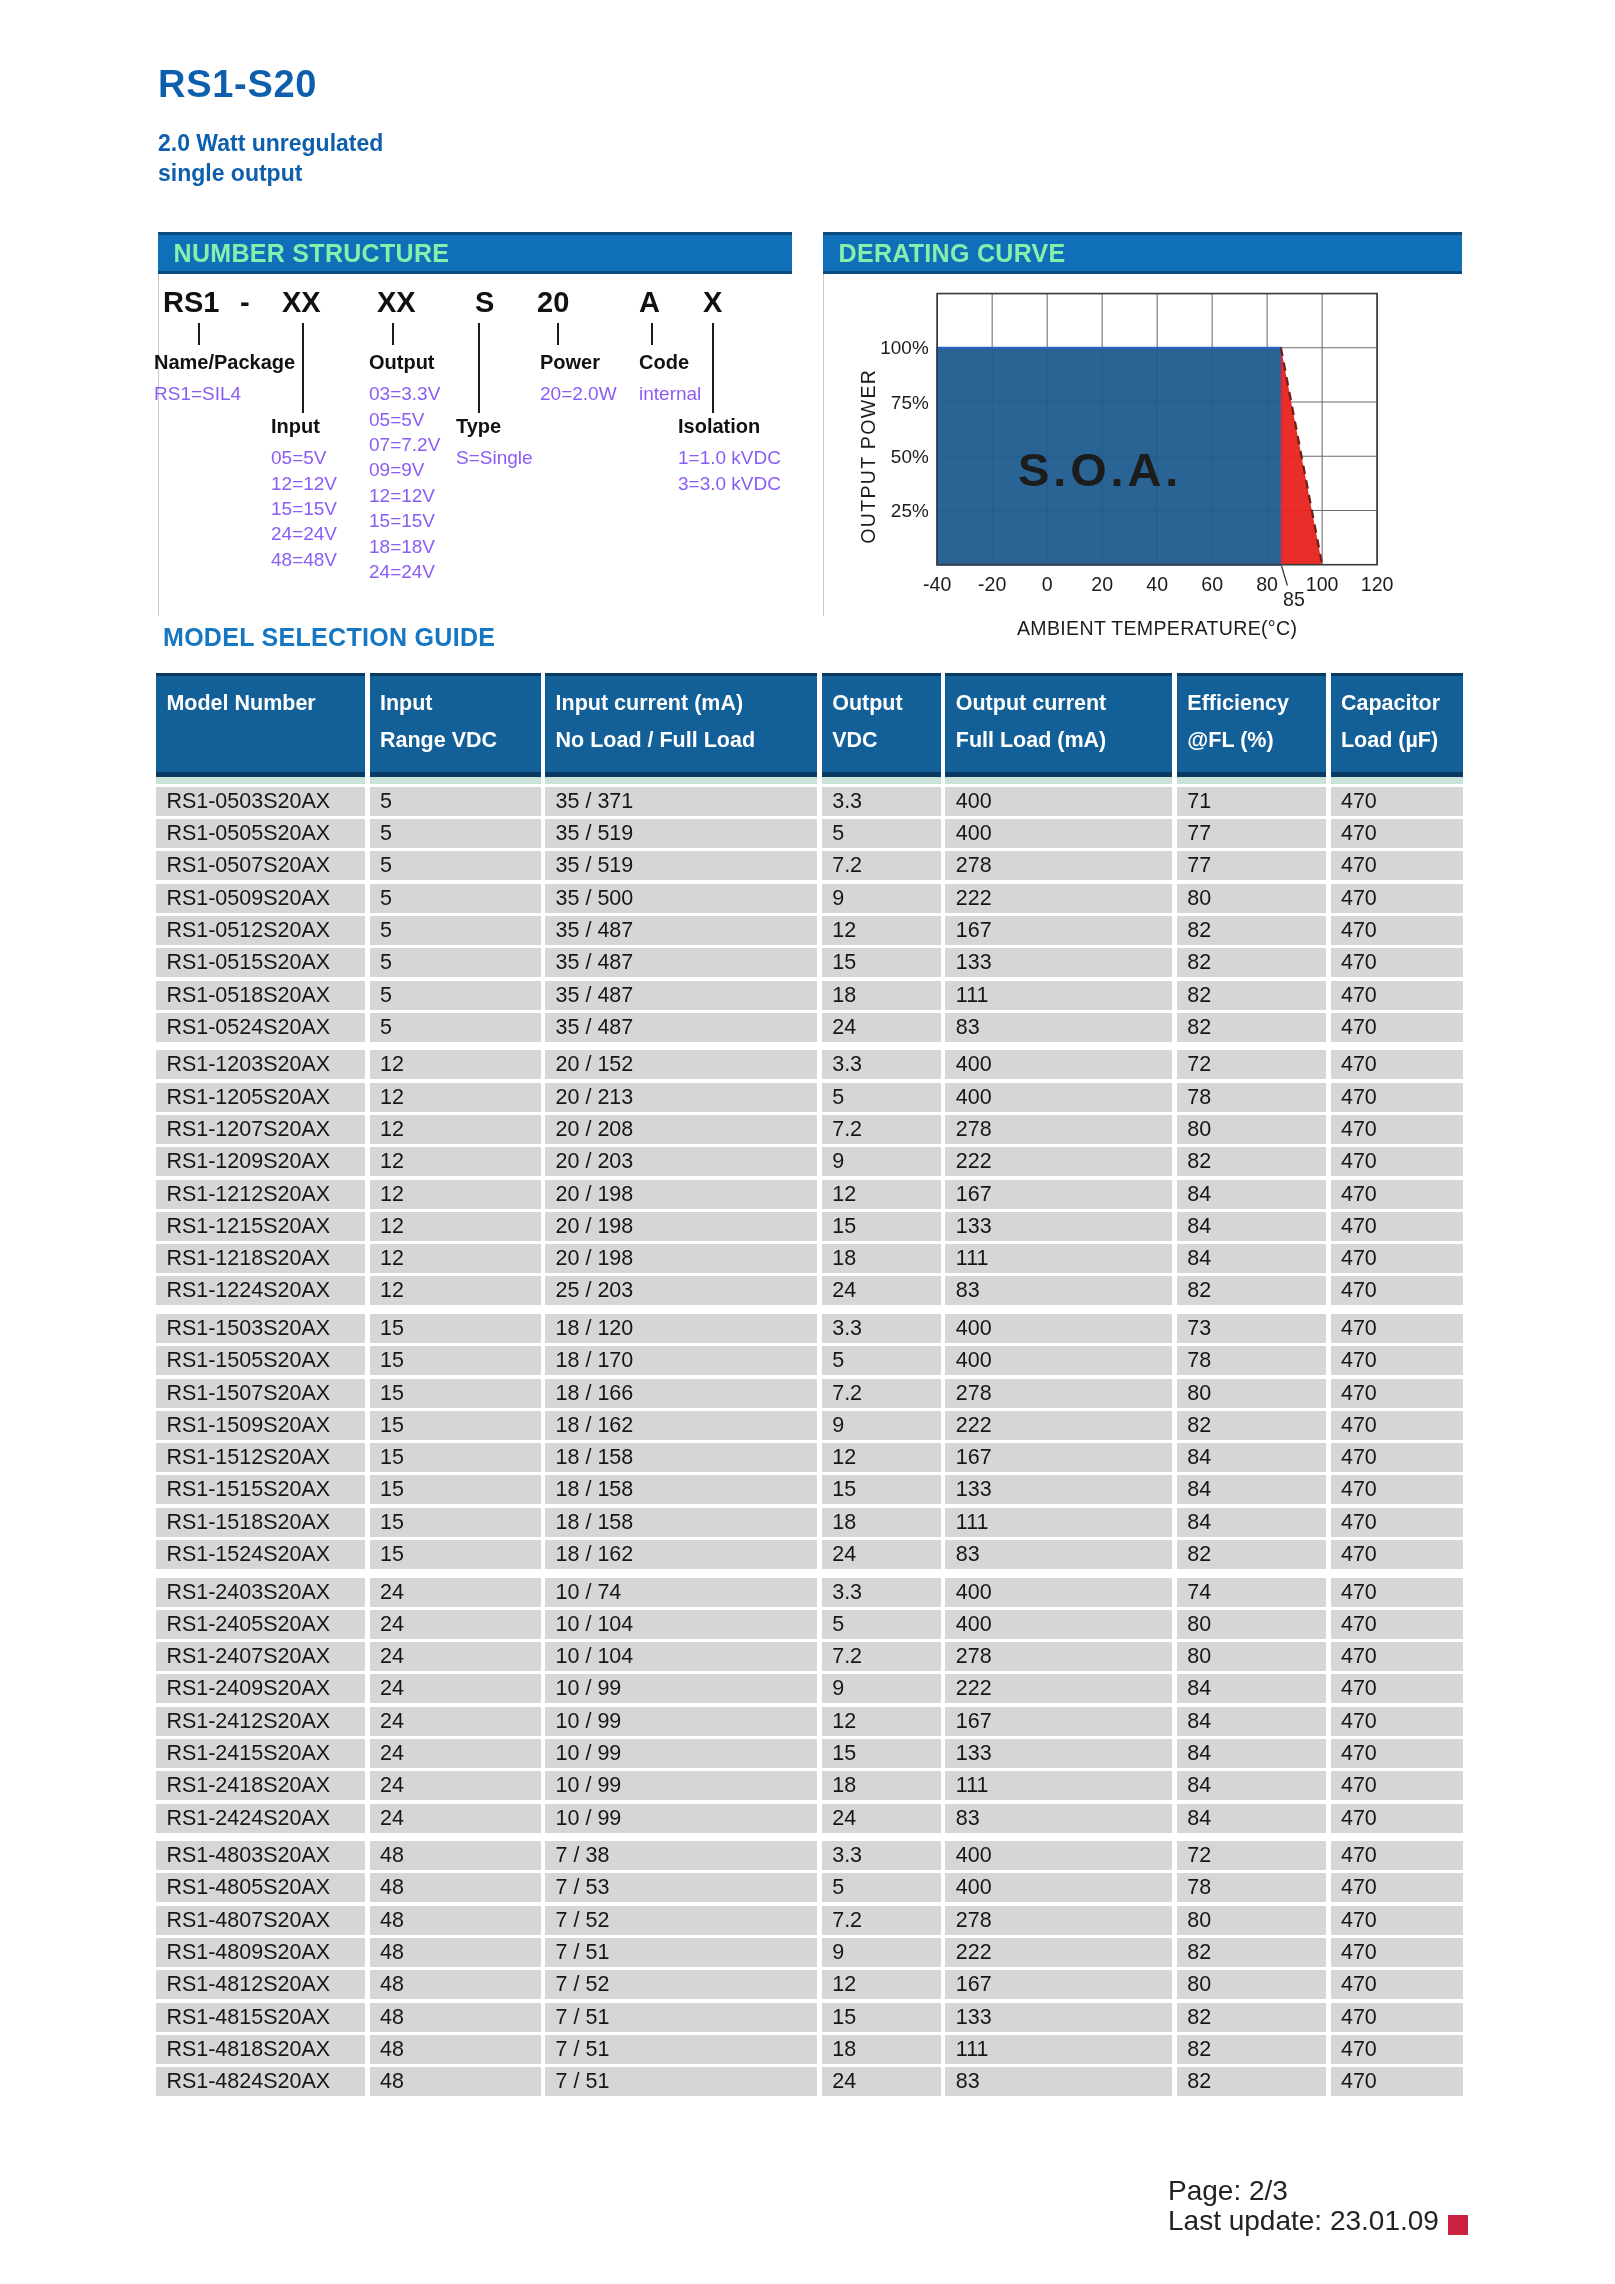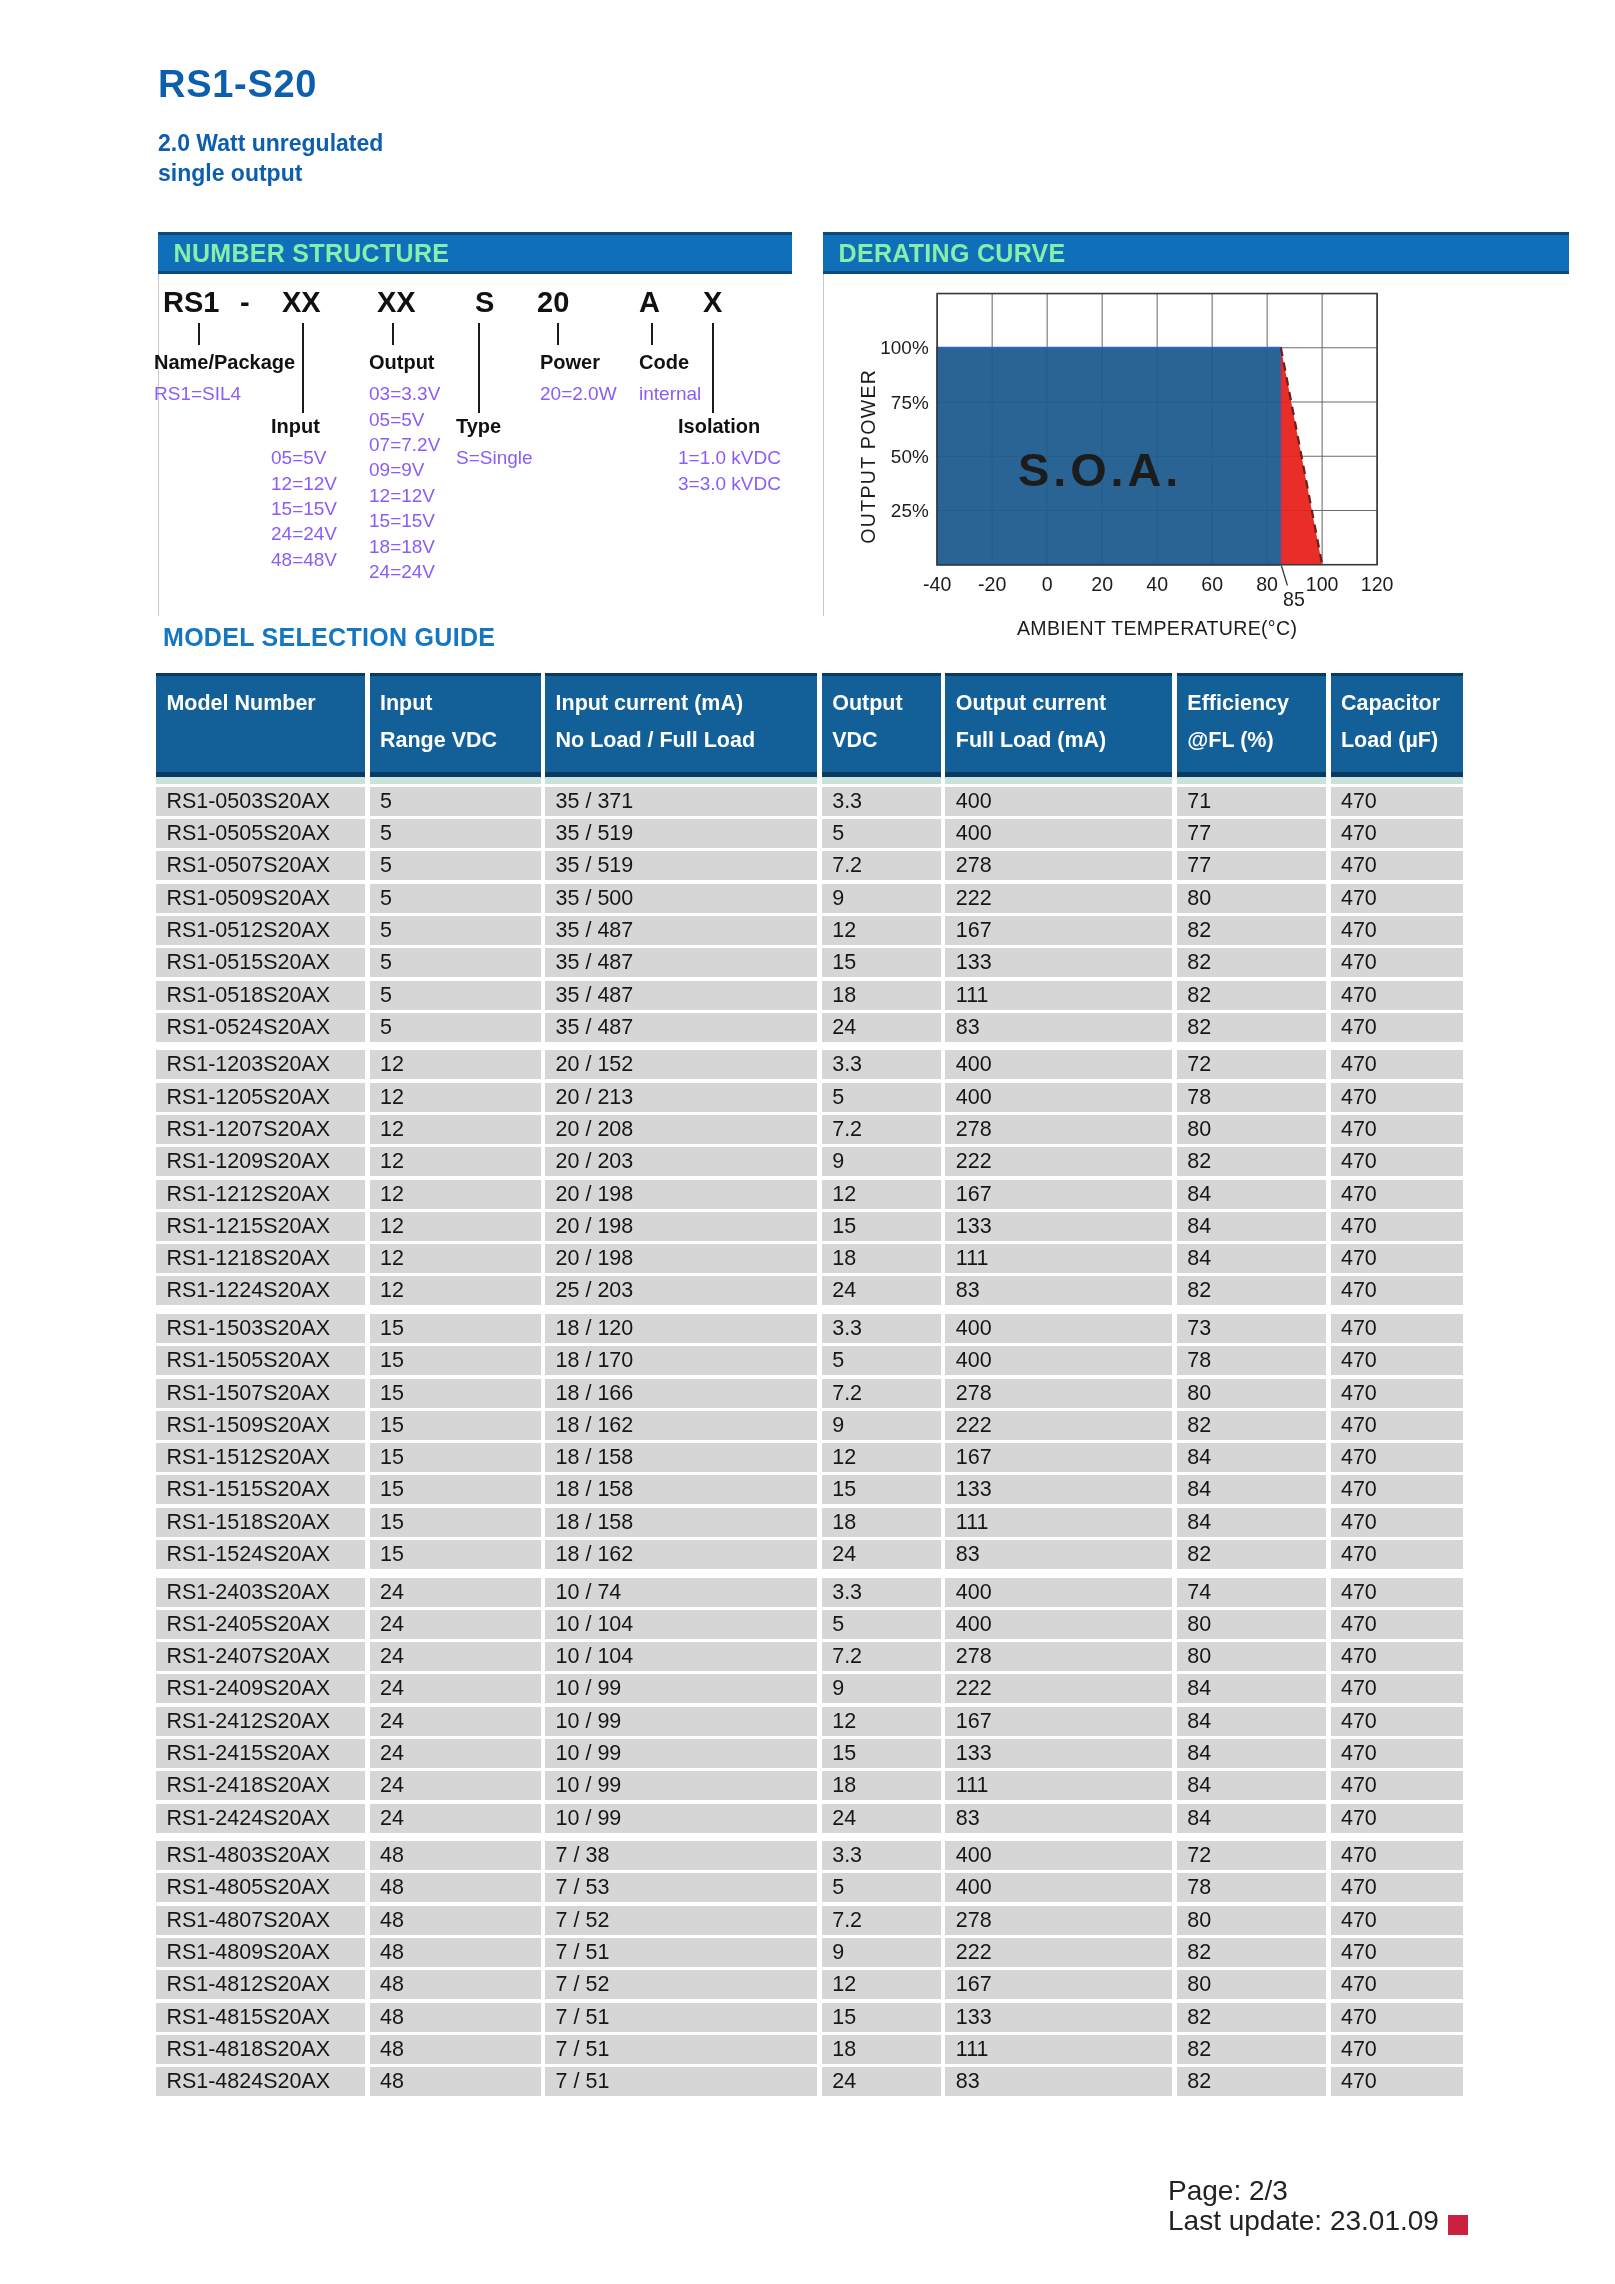--- a/index.html
+++ b/index.html
@@ -11,21 +11,21 @@
          color:#0d5fae;margin:0;letter-spacing:0.7px;}
   .subtitle{position:absolute;left:158px;top:128px;font-size:23px;font-weight:bold;
             color:#0d5fae;line-height:30px;}
 
   
   .bar{position:absolute;top:232px;height:42px;background:#0f6fb8;
        border-top:3.9px solid #0b4a7d;border-bottom:3.3px solid #0b4a7d;box-sizing:border-box;
        color:#86efac;font-weight:bold;font-size:25px;display:flex;align-items:center;
        padding-left:15.6px;letter-spacing:0.3px;}
   .bar-ns{left:158px;width:634px;}
-  .bar-dc{left:823px;width:746px;}
+  .bar-dc{left:823px;width:639px;}
   .panel-edge{position:absolute;top:274px;width:1.3px;height:342px;background:#c9c9c9;}
   .edge-ns{left:158px;}
   .edge-dc{left:823px;}
 
   
   .tok{position:absolute;top:286px;font-size:29px;font-weight:bold;color:#111111;white-space:nowrap;}
   .tickline{position:absolute;width:2px;background:#1b1b1b;}
   .grp{position:absolute;white-space:nowrap;}
   .grp .glabel{font-size:20px;font-weight:bold;color:#111111;}
   .grp .gitems{margin-top:7.2px;font-size:19px;color:#8b5cf6;line-height:25.4px;}

